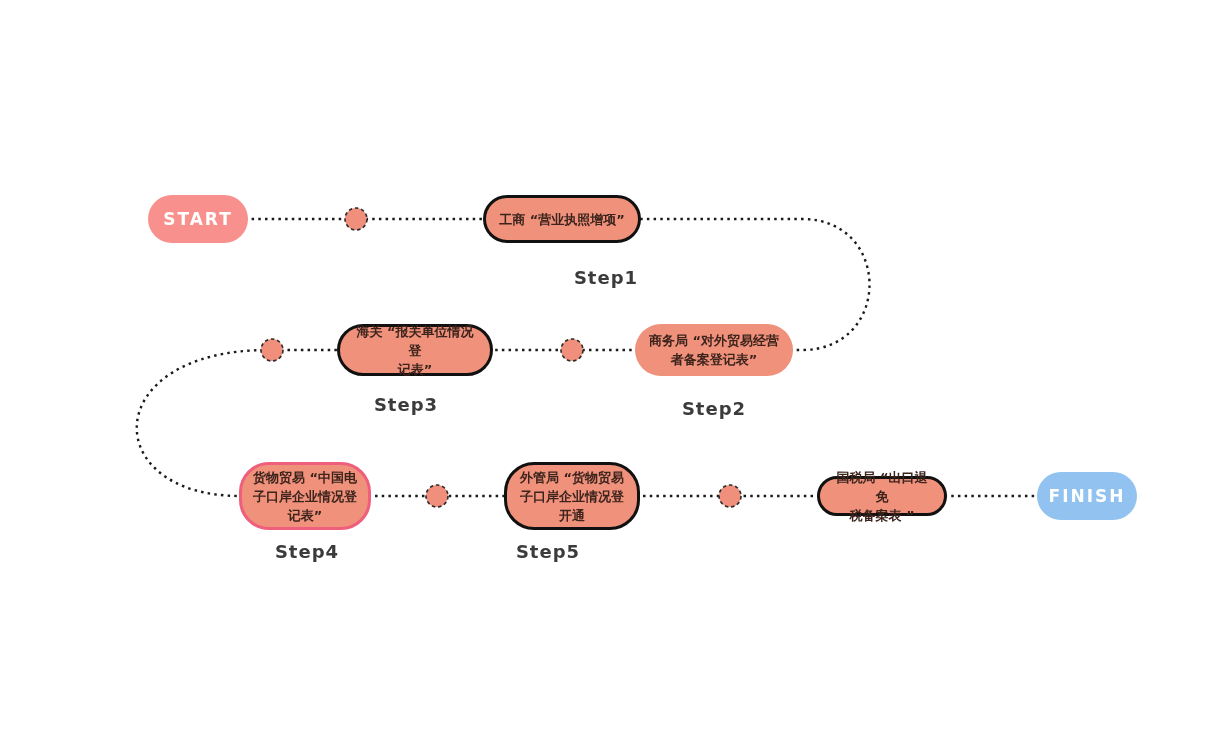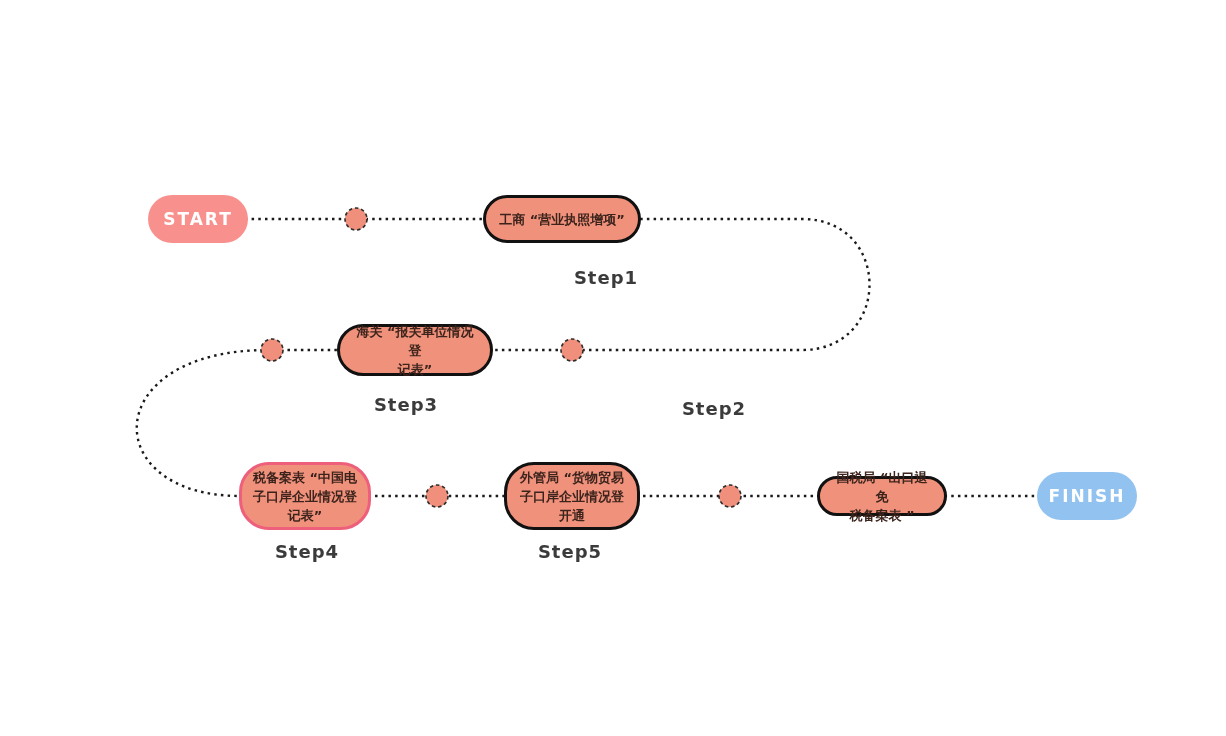--- a/index.html
+++ b/index.html
@@ -82,40 +82,44 @@
 
   <div class="node step-node" style="left:562px;top:219px;width:158px;height:48px;border-radius:24px;">
     <div>工商 “营业执照增项”</div>
   </div>
 
   <div class="node terminal finish" style="left:1087px;top:496px;">
     <span>FINISH</span>
   </div>
   <div class="step-label" style="left:562px;top:277px;margin-left:44px;">Step1</div>
 
+  <div class="node step-node no-border" style="left:714px;top:350px;width:158px;height:52px;">
+    <div>商务局 “对外贸易经营</div>
+    <div>者备案登记表”</div>
+  </div>
   <div class="step-label" style="left:714px;top:408px;">Step2</div>
 
   <div class="node step-node" style="left:415px;top:350px;width:156px;height:52px;">
     <div>海关 “报关单位情况登</div>
     <div>记表”</div>
   </div>
   <div class="step-label" style="left:406px;top:404px;">Step3</div>
 
   <div class="node step-node pink-border" style="left:305px;top:496px;width:132px;height:68px;border-radius:30px;">
-    <div>税备案表 “中国电</div>
+    <div>货物贸易 “中国电</div>
     <div>子口岸企业情况登</div>
     <div>记表”</div>
   </div>
   <div class="step-label" style="left:307px;top:551px;">Step4</div>
 
   <div class="node step-node" style="left:572px;top:496px;width:136px;height:68px;border-radius:30px;justify-content:center;">
     <div>外管局 “货物贸易</div>
     <div>子口岸企业情况登</div>
     <div>开通</div>
   </div>
-  <div class="step-label" style="left:570px;top:551px;">Step5</div>
+  <div class="step-label" style="left:548px;top:551px;">Step5</div>
 
   <div class="node step-node" style="left:882px;top:496px;width:130px;height:40px;">
     <div>国税局 “出口退免</div>
     <div>税备案表 ”</div>
   </div>
 
 </div>
 
 </body></html>

